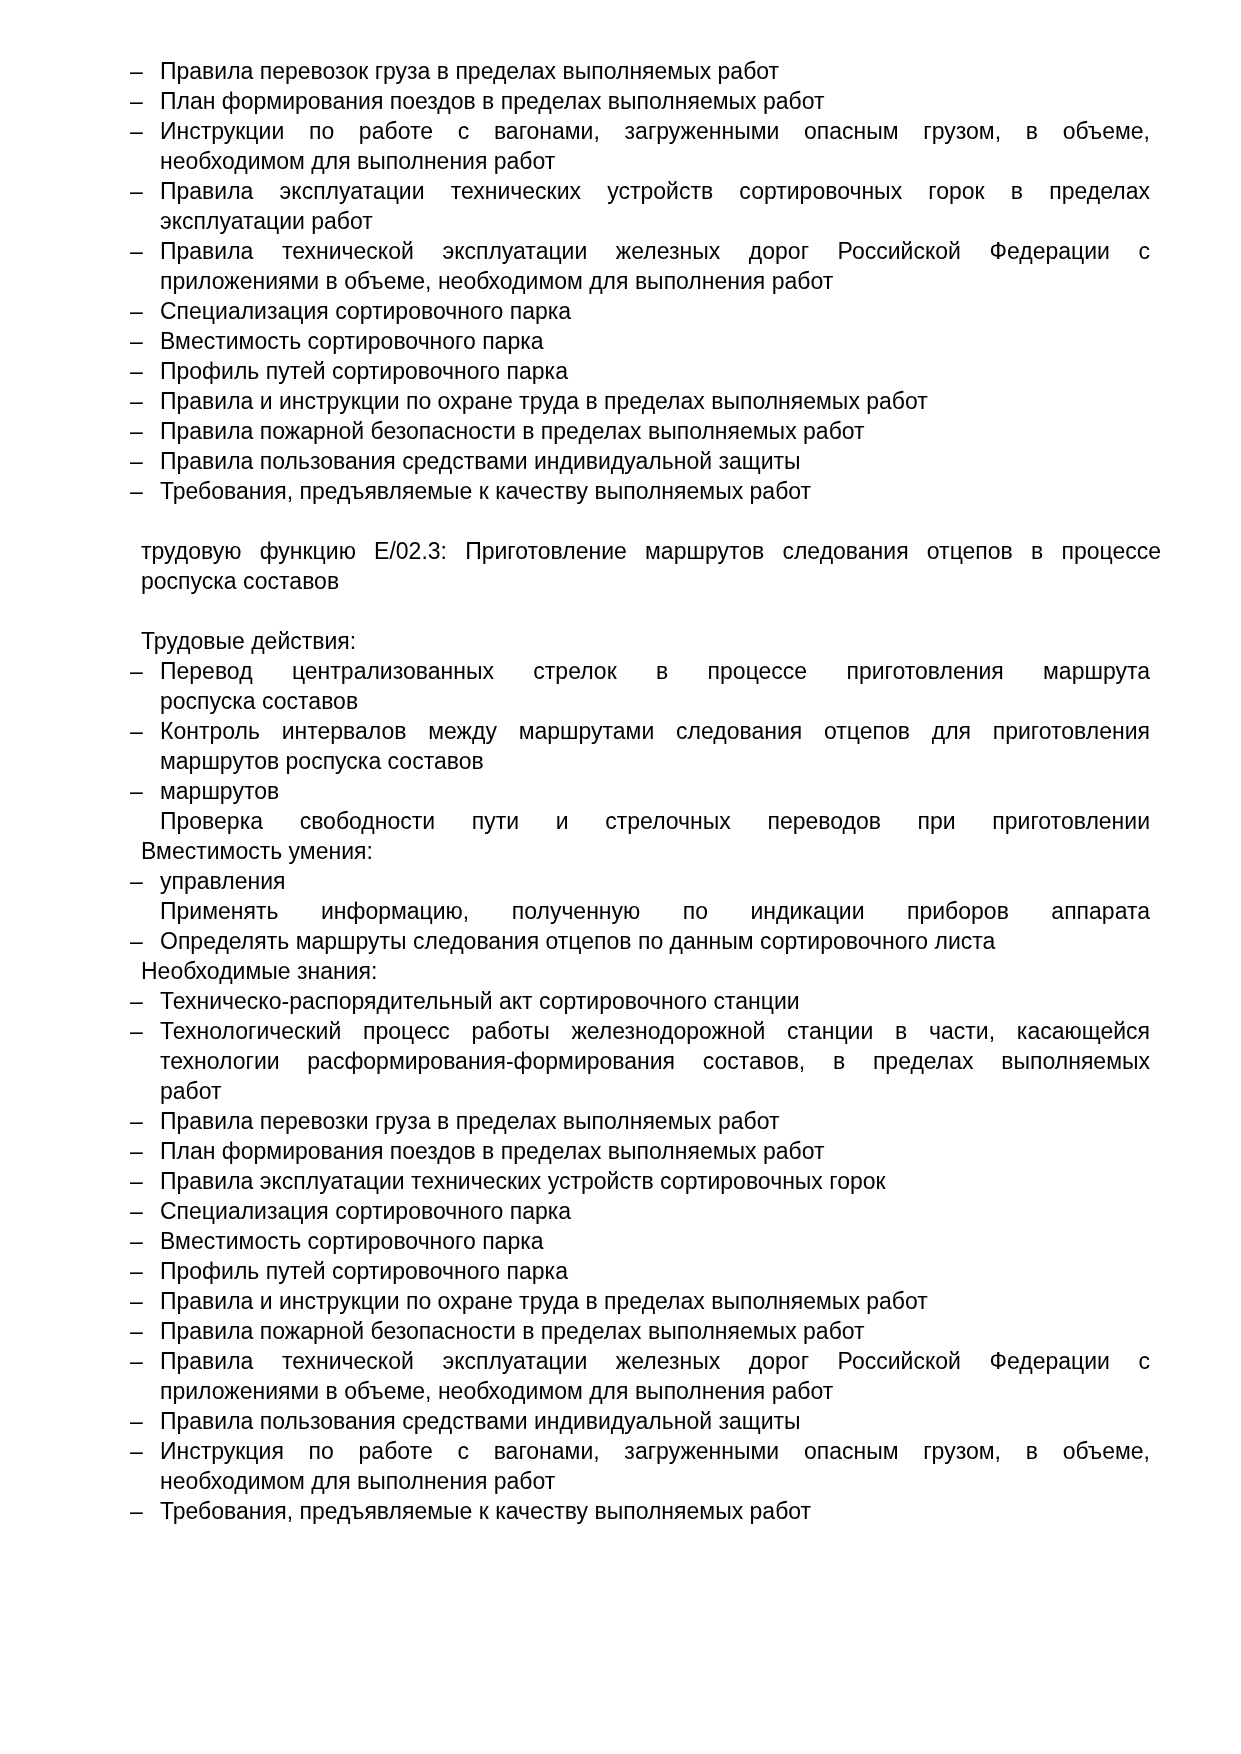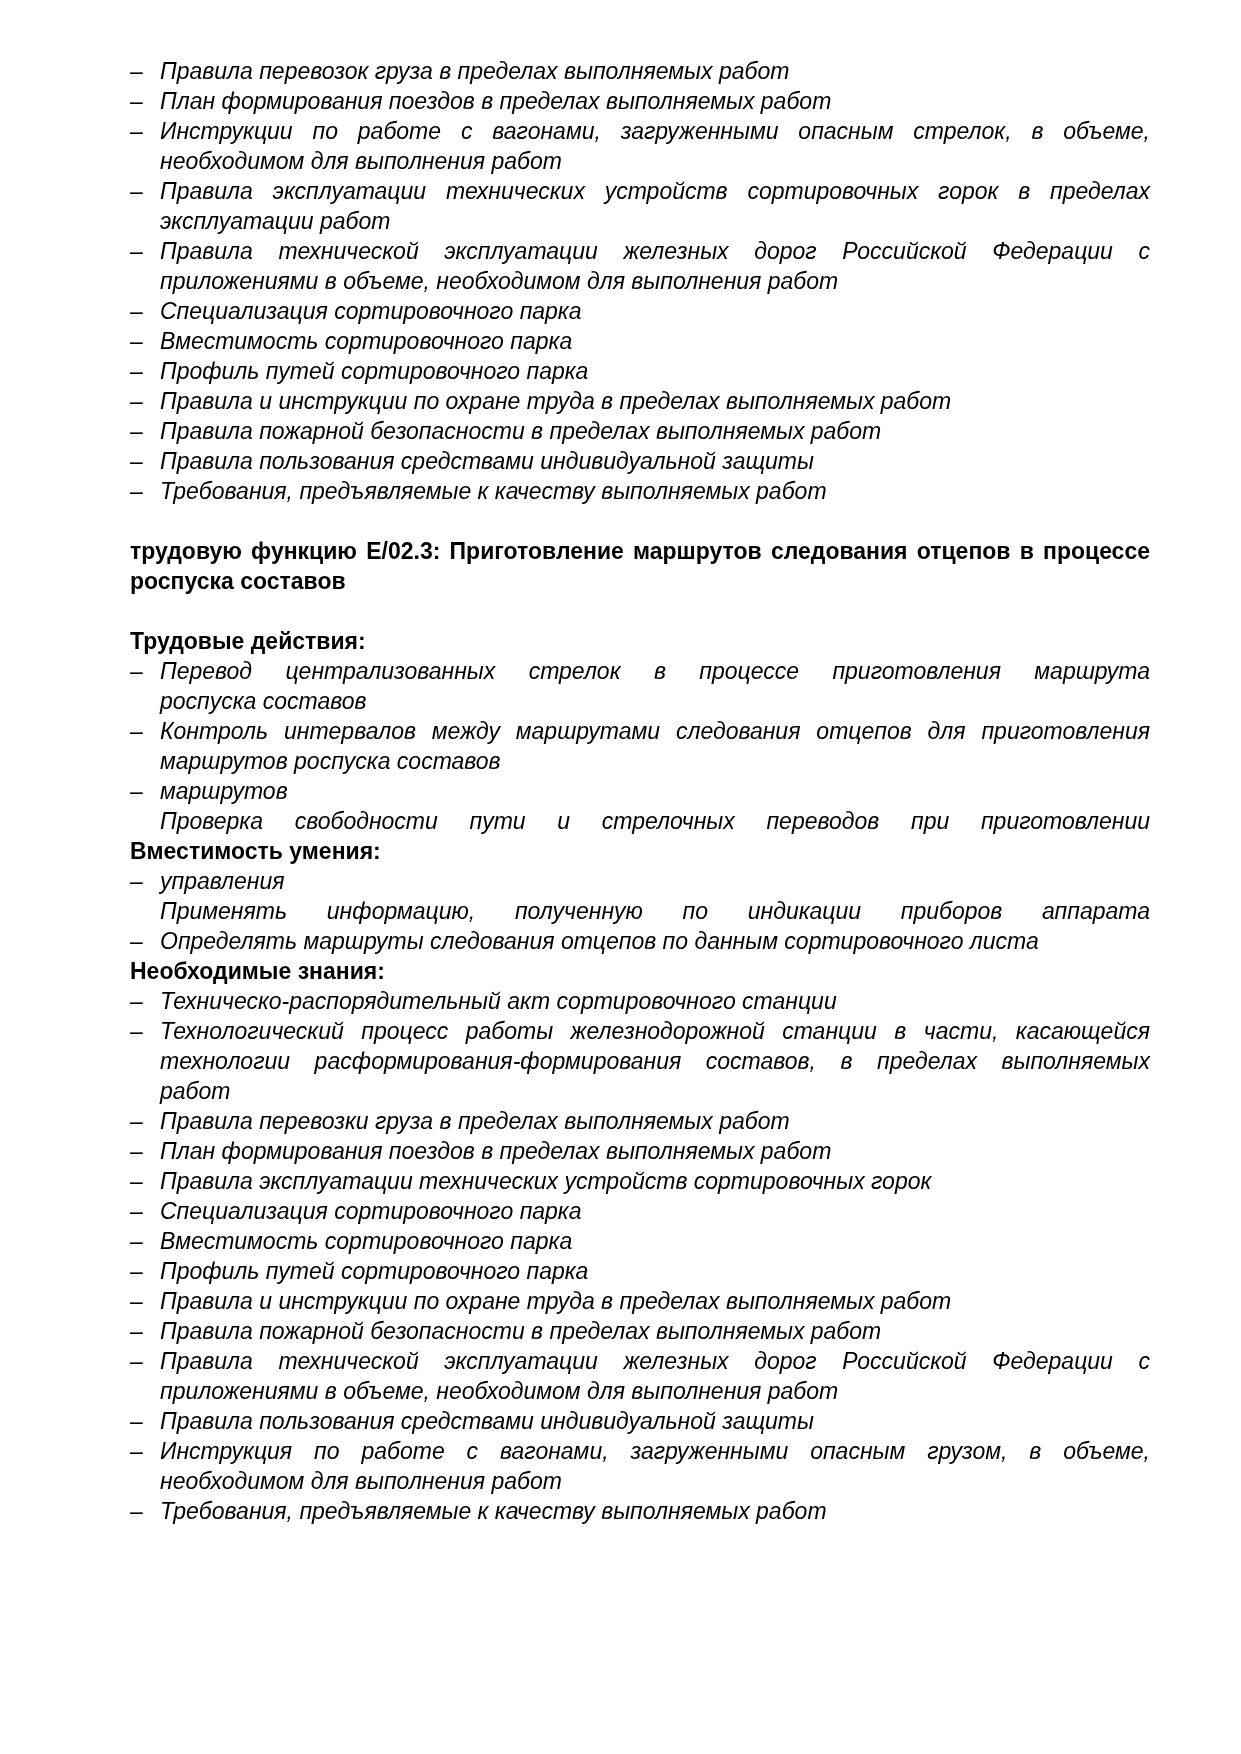--- a/index.html
+++ b/index.html
@@ -16,28 +16,28 @@
     box-sizing: border-box;
   }
   .content {
     position: absolute;
     top: 56px;
     left: 130px;
     width: 1020px;
   }
   .block { width: 100%; }
   .spacer { height: 30px; }
-  .bold-para, .bold-heading { font-weight: bold; }
+  .bold-para, .bold-heading { font-weight: normal; margin-left: 11px; }
   .item { display: flex; align-items: flex-start; }
   .marker {
     flex: 0 0 30px;
     width: 30px;
     text-align: left;
   }
-  .lines { flex: 1 1 auto; min-width: 0; font-style: italic; }
+  .lines { flex: 1 1 auto; min-width: 0; }
   .line { display: block; text-align: left; }
   .line.j { text-align: justify; text-align-last: justify; }
   .bold-para .line.j { text-align: justify; text-align-last: justify; }
 </style>
 </head>
 <body>
 
 <div class="page">
   <div class="content" id="doc-content">
       <div class="block list">
@@ -49,21 +49,21 @@
         </div>
         <div class="item">
           <span class="marker">–</span>
           <span class="lines">
             <span class="line last">План формирования поездов в пределах выполняемых работ</span>
           </span>
         </div>
         <div class="item">
           <span class="marker">–</span>
           <span class="lines">
-            <span class="line j">Инструкции по работе с вагонами, загруженными опасным стрелок, в объеме,</span>
+            <span class="line j">Инструкции по работе с вагонами, загруженными опасным грузом, в объеме,</span>
             <span class="line last">необходимом для выполнения работ</span>
           </span>
         </div>
         <div class="item">
           <span class="marker">–</span>
           <span class="lines">
             <span class="line j">Правила эксплуатации технических устройств сортировочных горок в пределах</span>
             <span class="line last">эксплуатации работ</span>
           </span>
         </div>

